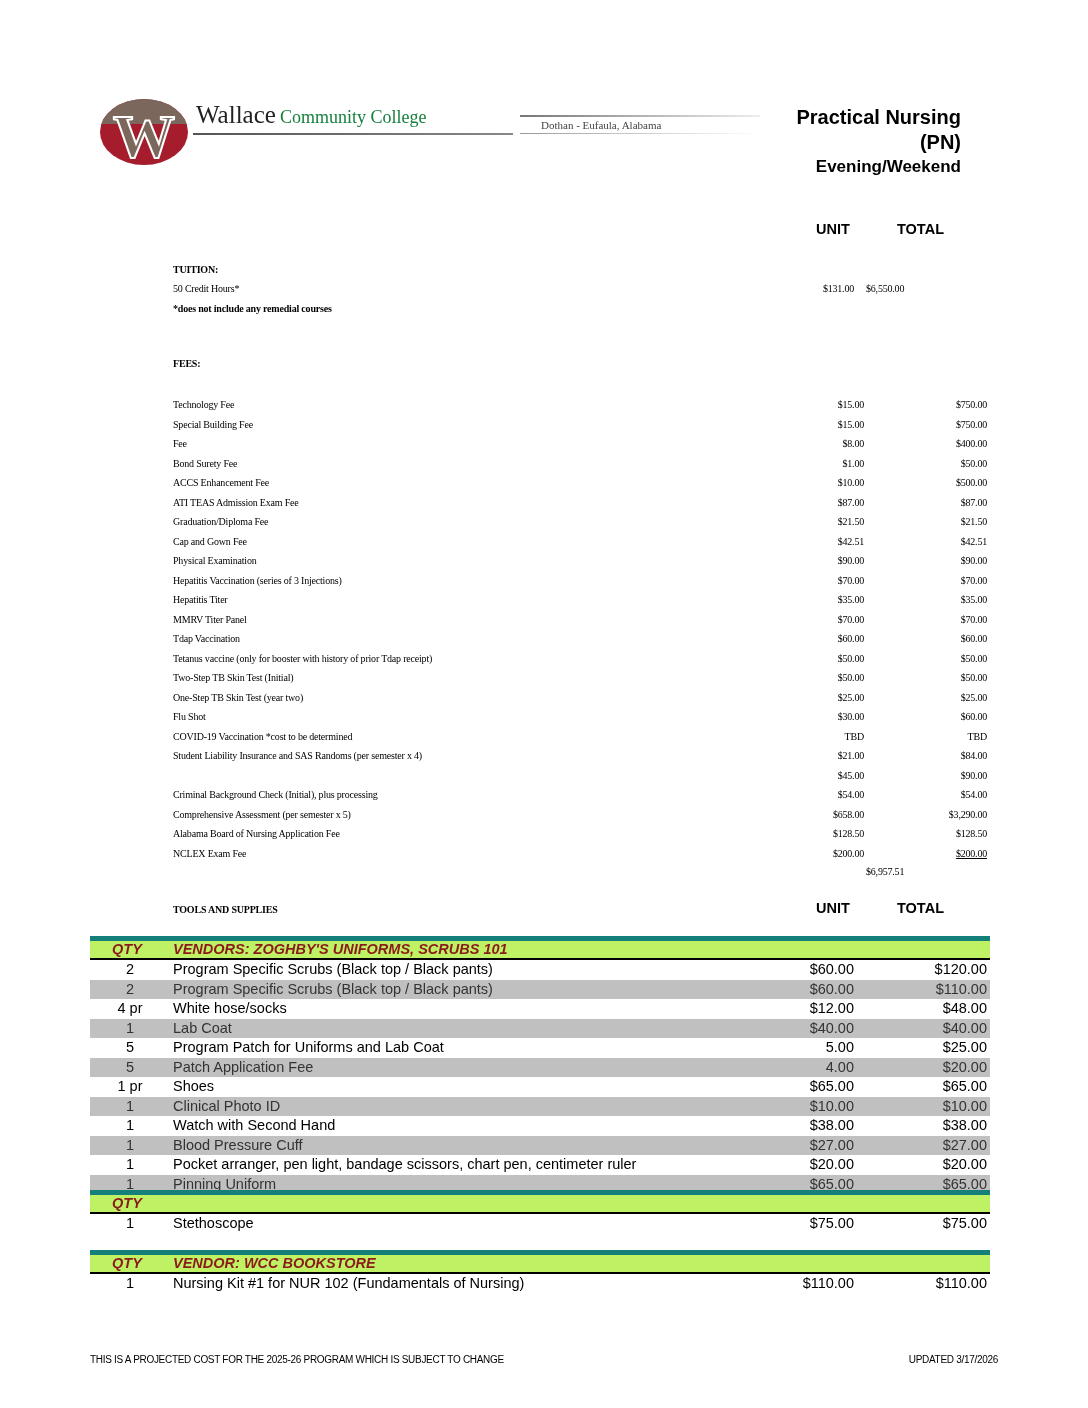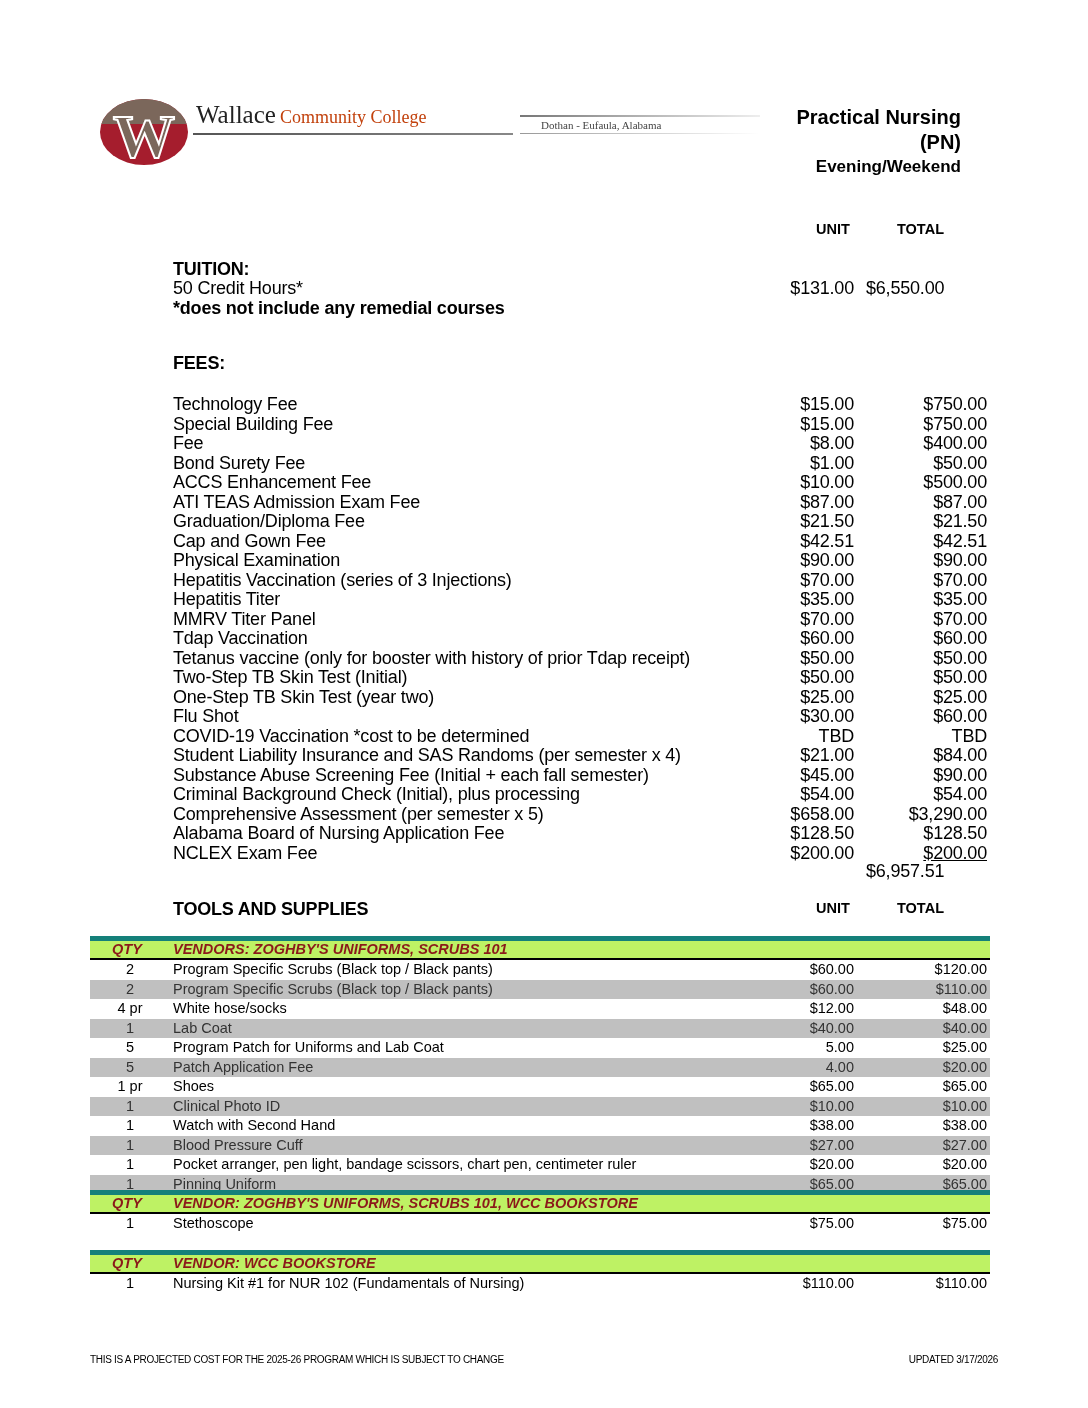--- a/index.html
+++ b/index.html
@@ -8,43 +8,43 @@
   .abs { position: absolute; }
   
   .logo-circle { left: 100px; top: 99px; width: 88px; height: 66px; border-radius: 50%;
                  overflow: hidden; background: #a51d2d; }
   .logo-circle .top { position: absolute; left: 0; top: 0; width: 100%; height: 38%; background: #7b675b; }
   .logo-circle .w { position: absolute; left: 0; top: 6px; width: 100%; text-align: center;
                     font-family: "Liberation Serif", serif; font-size: 62px; line-height: 62px;
                     color: #7b675b; -webkit-text-stroke: 2px #ffffff; font-weight: bold; }
   .college-name { left: 196px; top: 101px; font-family: "Liberation Serif", serif; color: #222; white-space: nowrap; }
   .college-name .big { font-size: 25px; }
-  .college-name .small { font-size: 18px; color: #c2410c; }
+  .college-name .small { font-size: 18px; color: #15803d; }
   .logo-line { left: 193px; top: 133px; width: 320px; height: 2px; background: linear-gradient(to right, #555, #888); }
   .logo-line2 { left: 520px; top: 115px; width: 240px; height: 2px; background: linear-gradient(to right, #777, #eee); }
   .logo-line3 { left: 520px; top: 133px; width: 240px; height: 1px; background: linear-gradient(to right, #999, #fff); }
   .location { left: 541px; top: 119px; font-family: "Liberation Serif", serif; font-size: 11px; color: #444; white-space: nowrap; }
 
   .title { right: 127px; text-align: right; font-weight: bold; white-space: nowrap; }
   .t1 { top: 106px; font-size: 20px; }
   .t2 { top: 131px; font-size: 20px; }
   .t3 { top: 157px; font-size: 17px; }
 
-  .txt { font-size: 18px; line-height: 19.5px; white-space: nowrap; letter-spacing: -0.2px; }
+  .txt { font-size: 10px; line-height: 19.5px; white-space: nowrap; letter-spacing: -0.2px; font-family: Liberation Serif, serif; }
   .bold { font-weight: bold; }
   .unit { width: 110px; text-align: right; left: 744px; }
   .total { width: 120px; text-align: left; left: 866px; }
   .hdr-unit { left: 816px; font-weight: bold; font-size: 14.5px; }
   .hdr-total { left: 897px; font-weight: bold; font-size: 14.5px; text-align: right; }
 
   .fees-list { left: 173px; top: 395px; width: 814px; }
   .fee-row { position: relative; height: 19.5px; }
   .fee-row span { position: absolute; top: 0; }
   .fee-row .lbl { left: 0; }
-  .fee-row .u { right: 133px; text-align: right; }
+  .fee-row .u { right: 123px; text-align: right; }
   .fee-row .t { right: 0; text-align: right; }
   .underline { text-decoration: underline; }
 
   
   .table { left: 90px; width: 900px; }
   .teal { height: 5px; background: #15807a; }
   .vhead { height: 17px; background: #bef264; border-bottom: 2px solid #000; position: relative;
            color: #8b1a1a; font-style: italic; font-weight: bold; font-size: 14.5px; line-height: 17px; }
   .vhead .q { position: absolute; left: 22px; }
   .vhead .v { position: absolute; left: 83px; white-space: nowrap; }
@@ -178,21 +178,20 @@
       <span class="lbl">COVID-19 Vaccination *cost to be determined</span>
       <span class="u">TBD</span>
       <span class="t">TBD</span>
     </div>
     <div class="fee-row">
       <span class="lbl">Student Liability Insurance and SAS Randoms (per semester x 4)</span>
       <span class="u">$21.00</span>
       <span class="t">$84.00</span>
     </div>
     <div class="fee-row">
-      <span class="lbl">Substance Abuse Screening Fee (Initial + each fall semester)</span>
       <span class="u">$45.00</span>
       <span class="t">$90.00</span>
     </div>
     <div class="fee-row">
       <span class="lbl">Criminal Background Check (Initial), plus processing</span>
       <span class="u">$54.00</span>
       <span class="t">$54.00</span>
     </div>
     <div class="fee-row">
       <span class="lbl">Comprehensive Assessment (per semester x 5)</span>
@@ -292,21 +291,20 @@
       <span class="q">1</span>
       <span class="d">Pinning Uniform</span>
       <span class="u">$65.00</span>
       <span class="t">$65.00</span>
     </div>
   </div>
 <div class="abs table" style="top:1190px" id="group-1">
     <div class="teal"></div>
     <div class="vhead">
       <span class="q">QTY</span>
-      <span class="v">VENDOR: ZOGHBY'S UNIFORMS, SCRUBS 101, WCC BOOKSTORE</span>
     </div>
     <div class="srow">
       <span class="q">1</span>
       <span class="d">Stethoscope</span>
       <span class="u">$75.00</span>
       <span class="t">$75.00</span>
     </div>
   </div>
 <div class="abs table" style="top:1250px" id="group-2">
     <div class="teal"></div>

